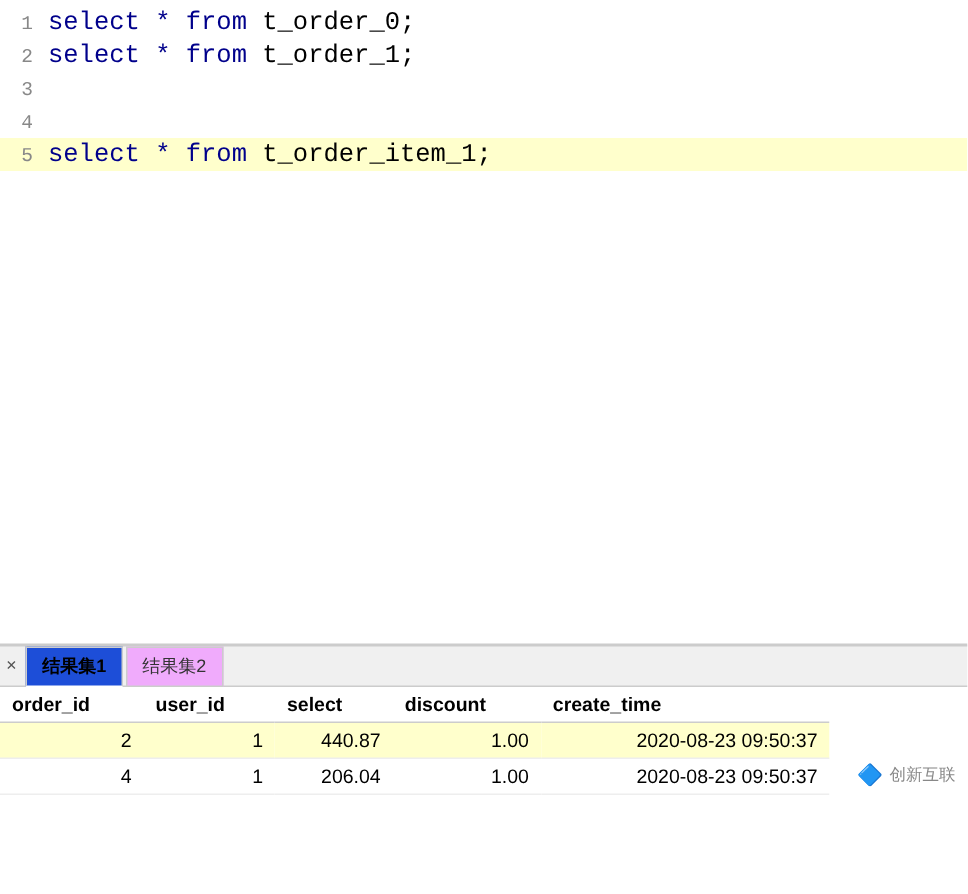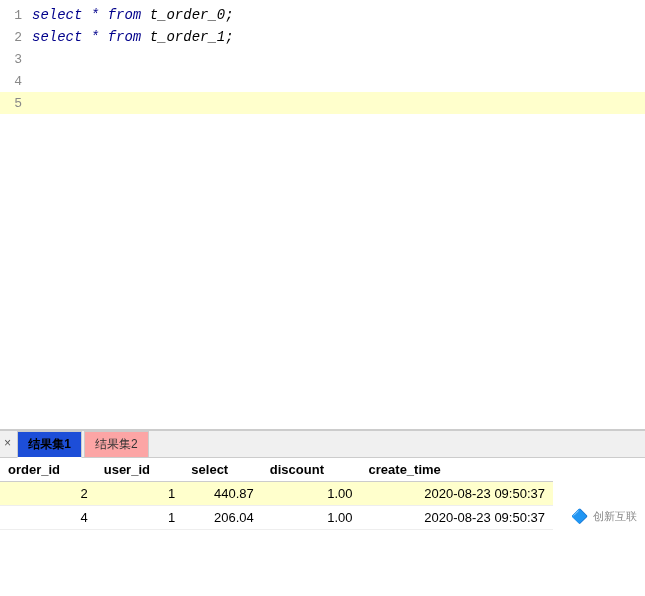--- a/index.html
+++ b/index.html
@@ -42,23 +42,22 @@
       color: #888;
       min-width: 18px;
       text-align: right;
       margin-right: 10px;
       user-select: none;
       font-size: 13px;
     }
 
     .code-text {
       color: #000;
-      font-size: 14px;
+      font-size: 17px;
       white-space: pre;
-      font-style: italic;
     }
 
     .code-text .kw {
       color: #00008b;
       font-weight: normal;
     }
 
     
     #tabs-bar {
       display: flex;
@@ -76,21 +75,21 @@
       margin-right: 6px;
       cursor: pointer;
     }
 
     .tab {
       padding: 4px 10px;
       font-size: 12px;
       font-family: Arial, sans-serif;
       cursor: pointer;
       border: 1px solid #ccc;
-      background: #fca5a5;
+      background: #f0abfc;
       margin-right: 2px;
       color: #333;
     }
 
     .tab.active {
       background: #1d4ed8;
       border-bottom: 1px solid #fff;
       font-weight: bold;
       color: #000;
     }
@@ -173,20 +172,21 @@
     </div>
     <div class="code-line">
       <span class="line-number">3</span>
       <span class="code-text"></span>
     </div>
     <div class="code-line">
       <span class="line-number">4</span>
     </div>
     <div class="code-line highlighted">
       <span class="line-number">5</span>
+      <span class="code-text"><span class="kw">select</span> <span class="kw">*</span> <span class="kw">from</span> t_order_item_1;</span>
     </div>
   </div>
 
 <div id="tabs-bar">
   <span class="close-x">×</span>
 <div class="tab active">结果集1</div>
     <div class="tab">结果集2</div>
   </div>
 
 <div id="bottom-container">

